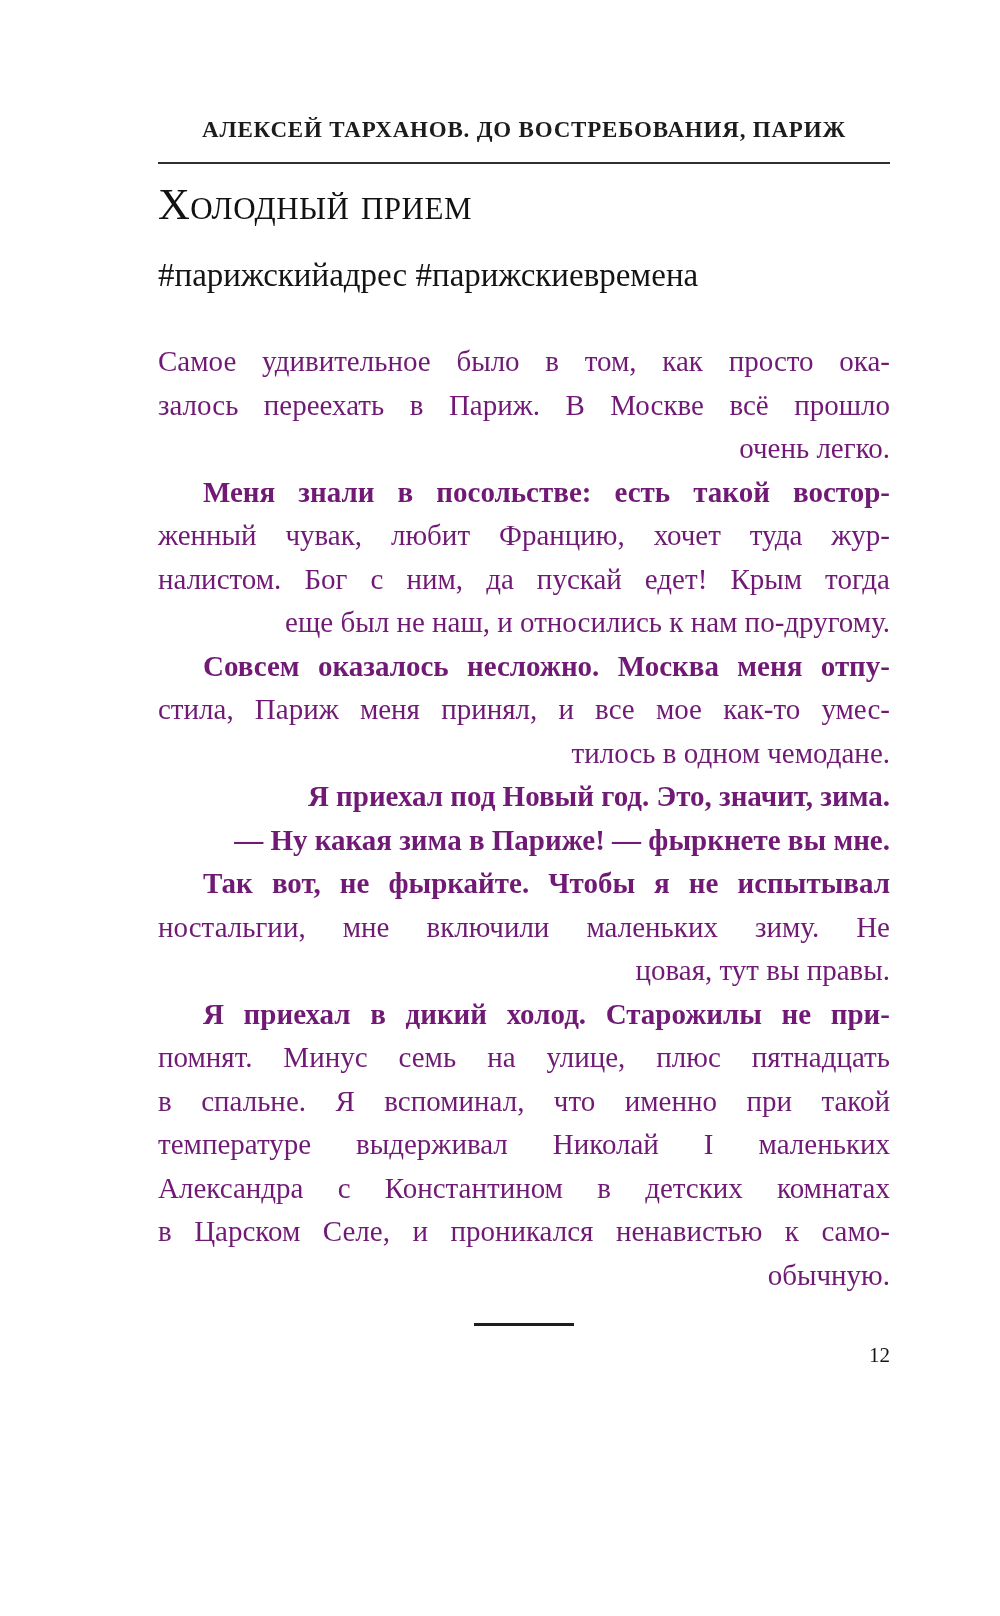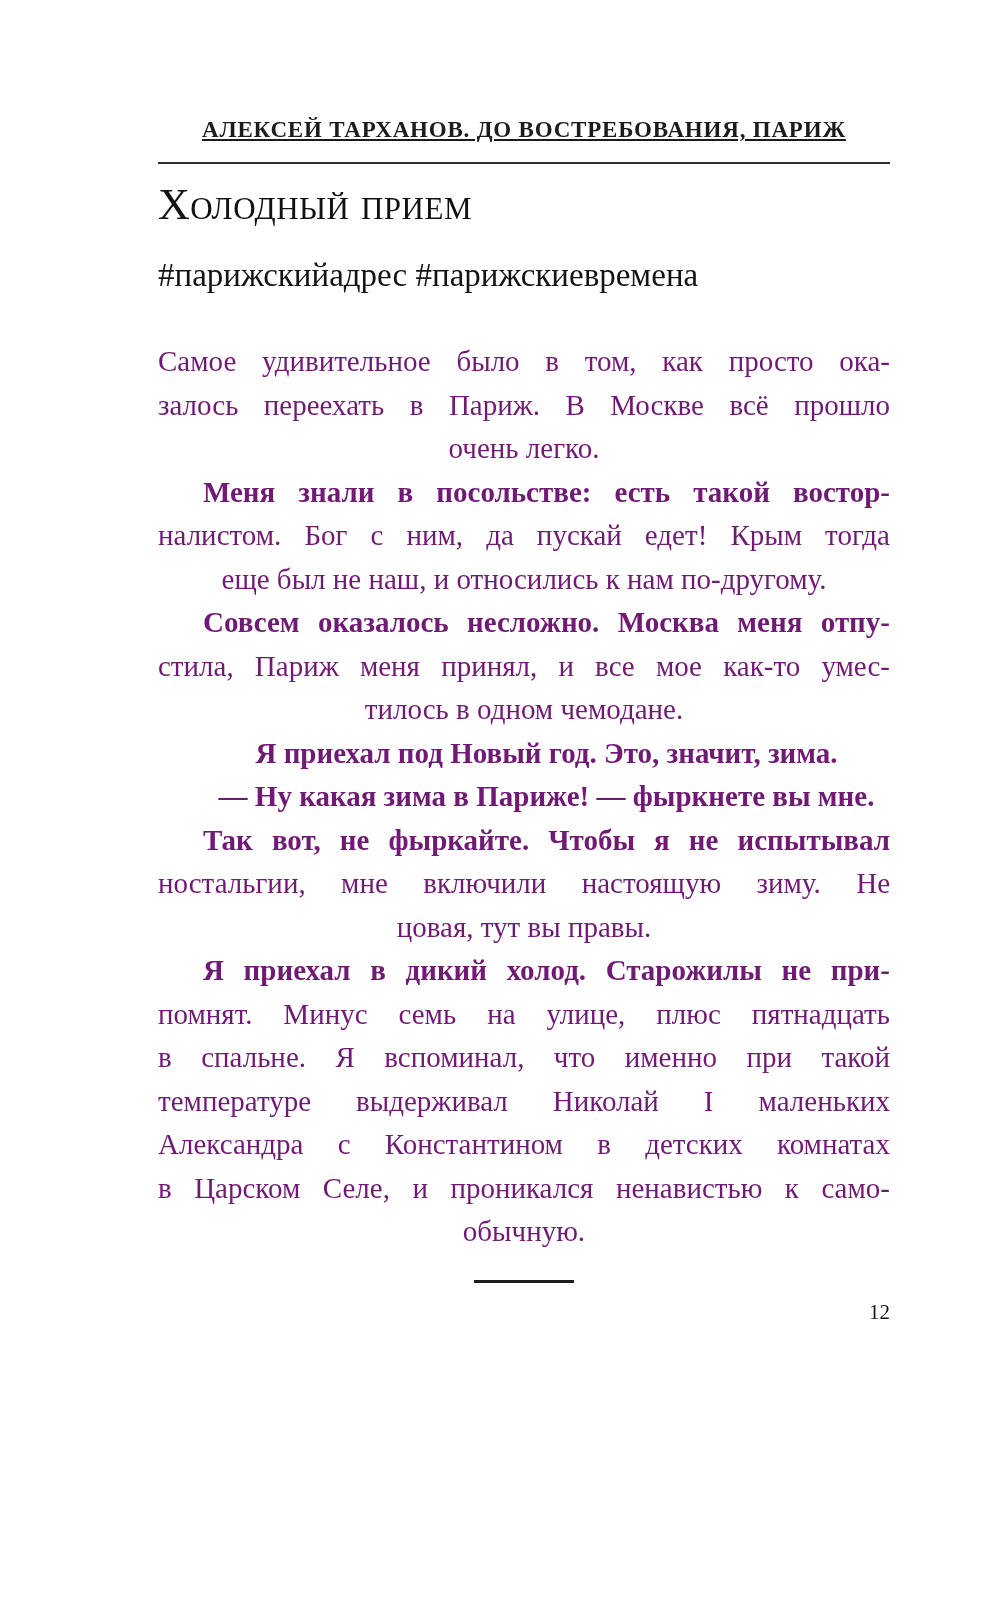--- a/index.html
+++ b/index.html
@@ -22,21 +22,20 @@
     padding-top: 116px;
   }
   .running-head {
     text-align: center;
     font-size: 23px;
     line-height: 28px;
     letter-spacing: 0.8px;
     font-weight: 600;
     color: #1c1c1c;
     white-space: nowrap;
-    text-decoration: underline;
   }
   .header-rule {
     margin-top: 18px;
     height: 2px;
     background: #2f2f2f;
     border: none;
   }
   .chapter-title {
     margin: 12px 0 0 0;
     font-size: 44px;
@@ -53,21 +52,21 @@
     color: #141414;
   }
   .body-text {
     margin-top: 44px;
     font-size: 29px;
     color: #701a75;
   }
   .line {
     line-height: 43.5px;
     white-space: nowrap;
-    text-align: center;
+    text-align: right;
   }
   .line.just {
     white-space: normal;
     text-align: justify;
     text-align-last: justify;
   }
   .line.ind {
     text-indent: 45px;
     font-weight: bold;
   }
@@ -103,29 +102,30 @@
 
     <h1 class="chapter-title">Холодный прием</h1>
 
     <div class="chapter-hashtags">#парижскийадрес #парижскиевремена</div>
 
     <div class="body-text">
         <div class="line just">Самое удивительное было в том, как просто ока-</div>
         <div class="line just">залось переехать в Париж. В Москве всё прошло</div>
         <div class="line">очень легко.</div>
         <div class="line just ind">Меня знали в посольстве: есть такой востор-</div>
+        <div class="line just">женный чувак, любит Францию, хочет туда жур-</div>
         <div class="line just">налистом. Бог с ним, да пускай едет! Крым тогда</div>
         <div class="line">еще был не наш, и относились к нам по-другому.</div>
         <div class="line just ind">Совсем оказалось несложно. Москва меня отпу-</div>
         <div class="line just">стила, Париж меня принял, и все мое как-то умес-</div>
         <div class="line">тилось в одном чемодане.</div>
         <div class="line ind">Я приехал под Новый год. Это, значит, зима.</div>
         <div class="line ind">— Ну какая зима в Париже! — фыркнете вы мне.</div>
         <div class="line just ind">Так вот, не фыркайте. Чтобы я не испытывал</div>
-        <div class="line just">ностальгии, мне включили настоящую зиму. Не</div>
+        <div class="line just">ностальгии, мне включили маленьких зиму. Не</div>
         <div class="line">цовая, тут вы правы.</div>
         <div class="line just ind">Я приехал в дикий холод. Старожилы не при-</div>
         <div class="line just">помнят. Минус семь на улице, плюс пятнадцать</div>
         <div class="line just">в спальне. Я вспоминал, что именно при такой</div>
         <div class="line just">температуре выдерживал Николай I маленьких</div>
         <div class="line just">Александра с Константином в детских комнатах</div>
         <div class="line just">в Царском Селе, и проникался ненавистью к само-</div>
         <div class="line">обычную.</div>
       </div>
 

